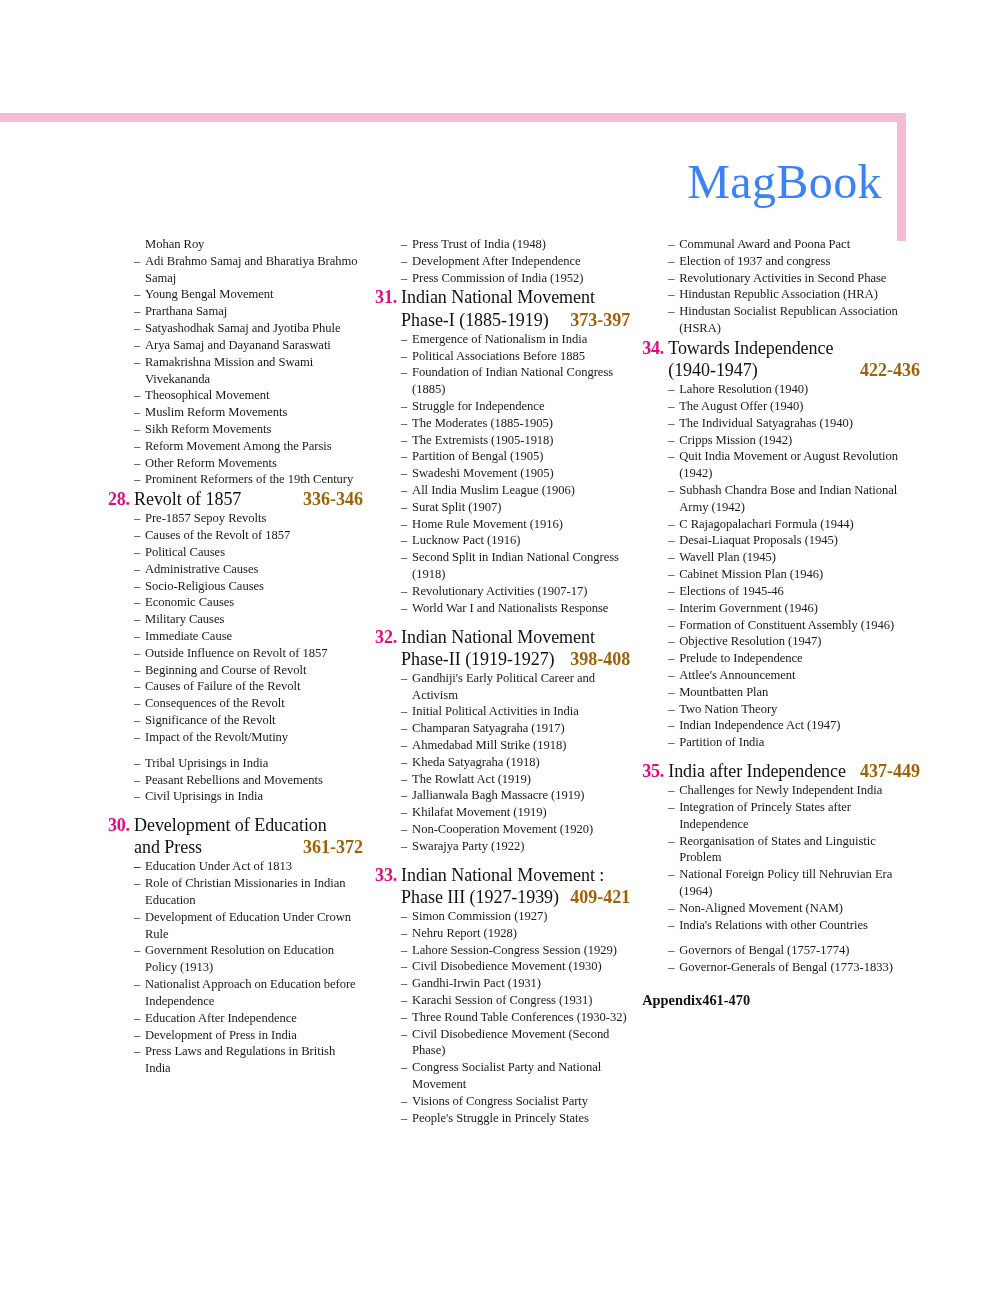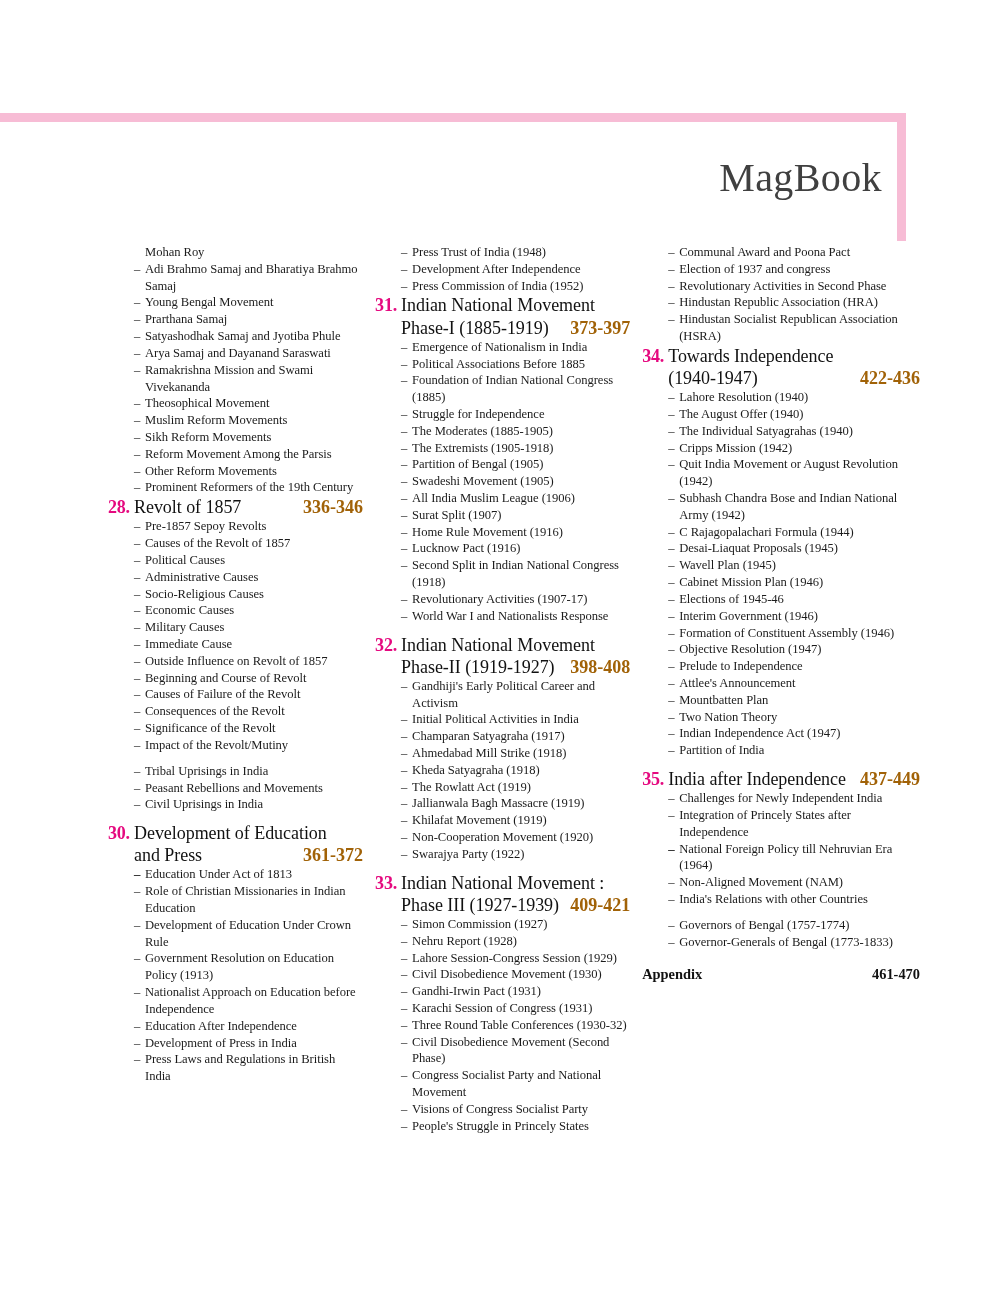--- a/index.html
+++ b/index.html
@@ -31,32 +31,32 @@
     height: 128px;
     background: #f7bcd5;
   }
 
   
   #brand {
     position: absolute;
     right: 118px;
     top: 158px;
     font-family: "Liberation Serif", "DejaVu Serif", serif;
-    font-size: 40px;
+    font-size: 48px;
     letter-spacing: 0.4px;
-    color: #404040;
+    color: #3b82f6;
     line-height: 1;
     white-space: nowrap;
   }
 
   
   #toc-columns {
     position: absolute;
     left: 108px;
-    top: 244px;
+    top: 236px;
     width: 812px;
     display: flex;
     gap: 0;
     align-items: flex-start;
   }
   .toc-column { width: 271px; padding-right: 12px; }
   .toc-column.col-3 { width: 282px; padding-right: 0; }
 
   
   .chapter { margin-bottom: 0; }
@@ -115,21 +115,21 @@
     left: 0;
     top: 0;
   }
   
   ul.sub-list li.no-dash { padding-left: 11px; }
 
   
   .backmatter { margin-top: 13px; }
   .backmatter-row {
     display: flex;
-    justify-content: space-between;
+    justify-content: flex-start;
     font-weight: bold;
     font-size: 14.4px;
     line-height: 1.62;
     color: #111;
   }
   .backmatter-row .bm-pages { white-space: nowrap; }
 </style>
 </head>
 <body>
 
@@ -325,21 +325,21 @@
       <div class="chapter">
         <div class="chapter-head">
           <span class="chapter-num">35.</span>
           <div class="chapter-title-wrap">
             <span class="chapter-title-line with-pages"><span class="chapter-pages">437-449</span><span class="chapter-title">India after Independence</span></span>
           </div>
         </div>
         <ul class="sub-list">
           <li><span class="dash">–</span><span>Challenges for Newly Independent India</span></li>
           <li><span class="dash">–</span><span>Integration of Princely States after Independence</span></li>
-          <li><span class="dash">–</span></li>
+          <li><span class="dash">–</span><span>Reorganisation of States and Linguistic Problem</span></li>
           <li><span class="dash">–</span><span>National Foreign Policy till Nehruvian Era (1964)</span></li>
           <li><span class="dash">–</span><span>Non-Aligned Movement (NAM)</span></li>
           <li><span class="dash">–</span><span>India's Relations with other Countries</span></li>
         </ul>
       </div>
       <div class="chapter">
         <ul class="sub-list">
           <li><span class="dash">–</span><span>Governors of Bengal (1757-1774)</span></li>
           <li><span class="dash">–</span><span>Governor-Generals of Bengal (1773-1833)</span></li>
         </ul>

